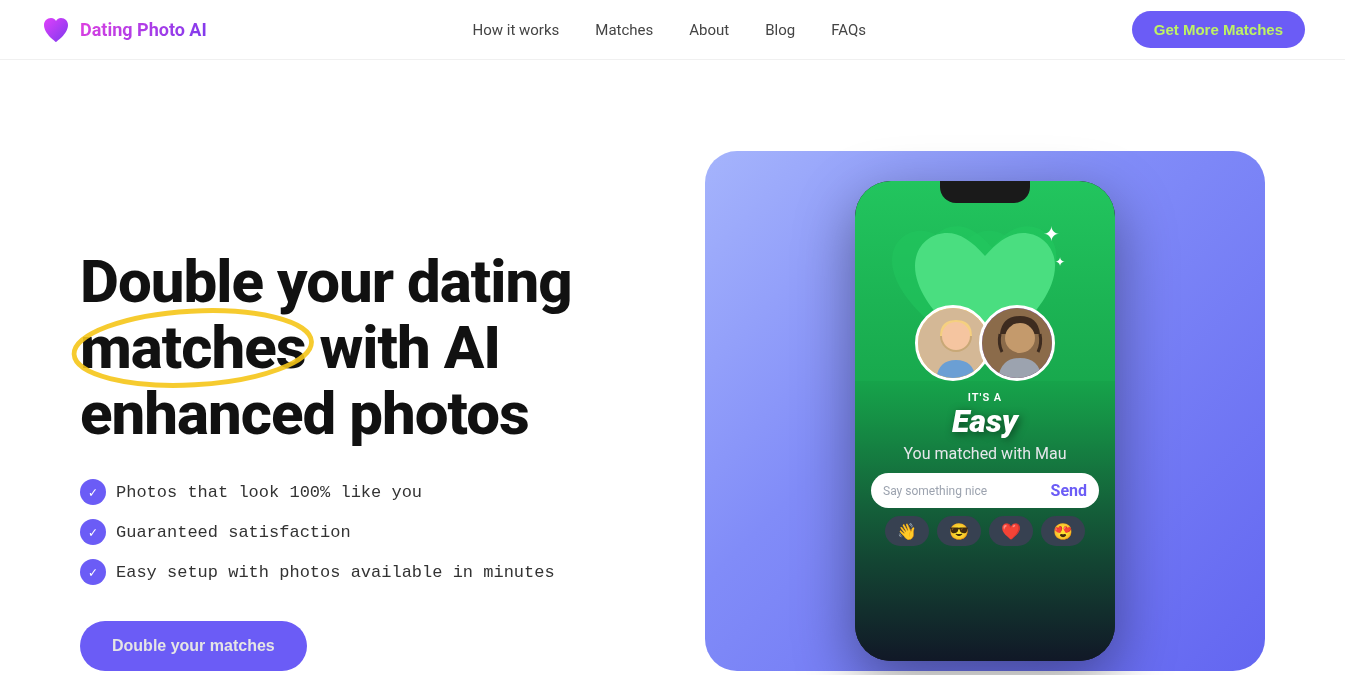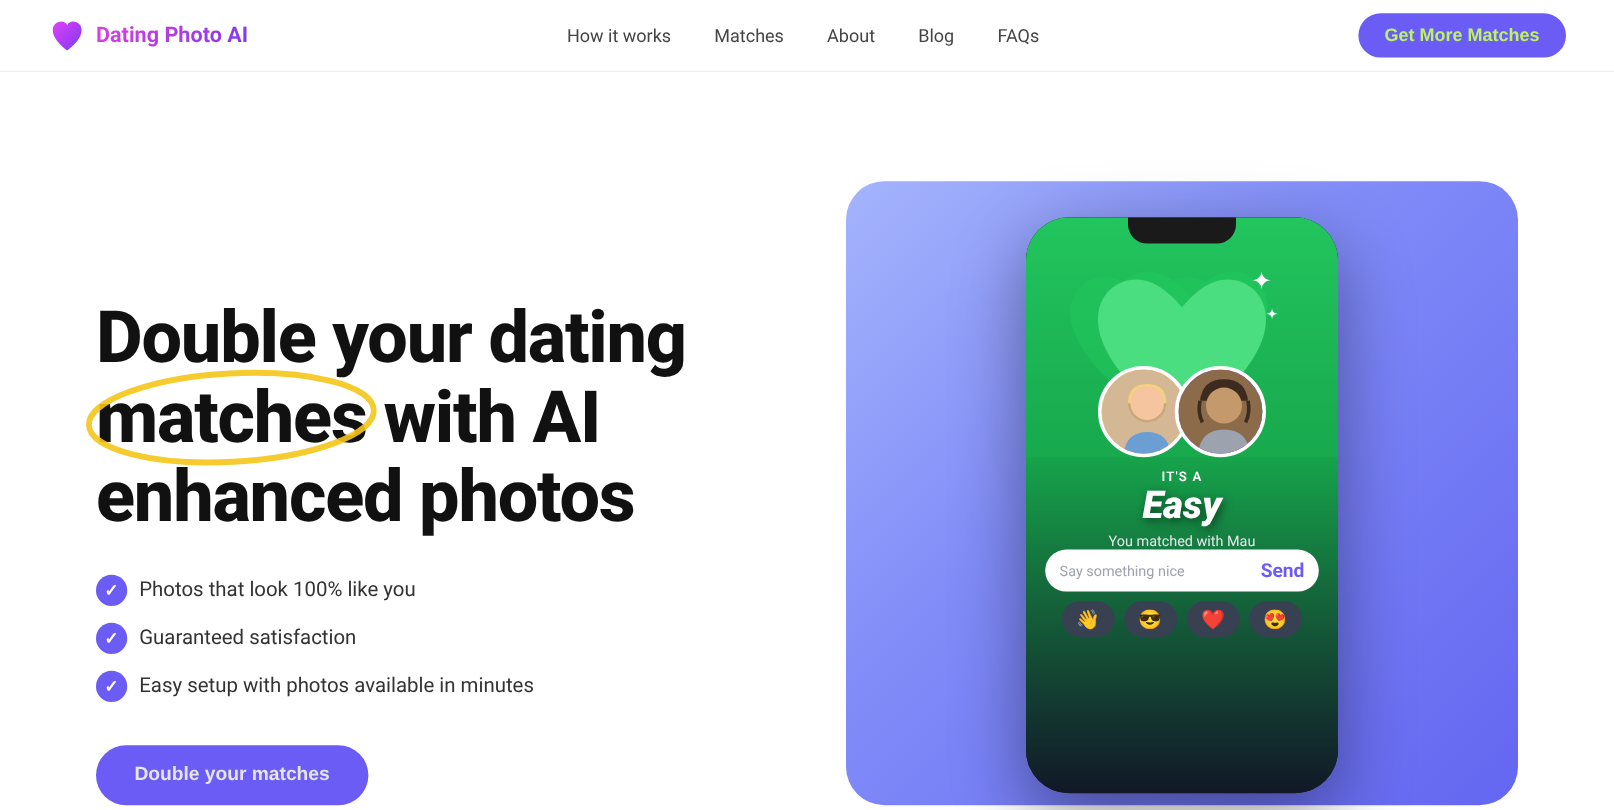--- a/index.html
+++ b/index.html
@@ -89,20 +89,21 @@
       display: flex;
       flex-direction: column;
       gap: 14px;
     }
     .checklist li {
       display: flex;
       align-items: center;
       gap: 10px;
       font-size: 17px;
       color: #333;
+      font-family: Liberation Mono, monospace;
     }
     .check-icon {
       width: 26px;
       height: 26px;
       background: #6b5cf6;
       border-radius: 50%;
       display: flex;
       align-items: center;
       justify-content: center;
       flex-shrink: 0;
@@ -212,22 +213,22 @@
     .match-text {
       color: #fff;
       font-size: 32px;
       font-weight: 900;
       font-style: italic;
       text-shadow: 2px 2px 8px rgba(0,0,0,0.5);
       margin-bottom: 4px;
     }
     .matched-with {
       color: #e5e7eb;
-      font-size: 12px;
-      margin-bottom: 0;
+      font-size: 16px;
+      margin-bottom: 10px;
     }
 
     .message-bar {
       width: 100%;
       background: #fff;
       border-radius: 20px;
       padding: 8px 12px;
       display: flex;
       justify-content: space-between;
       align-items: center;

